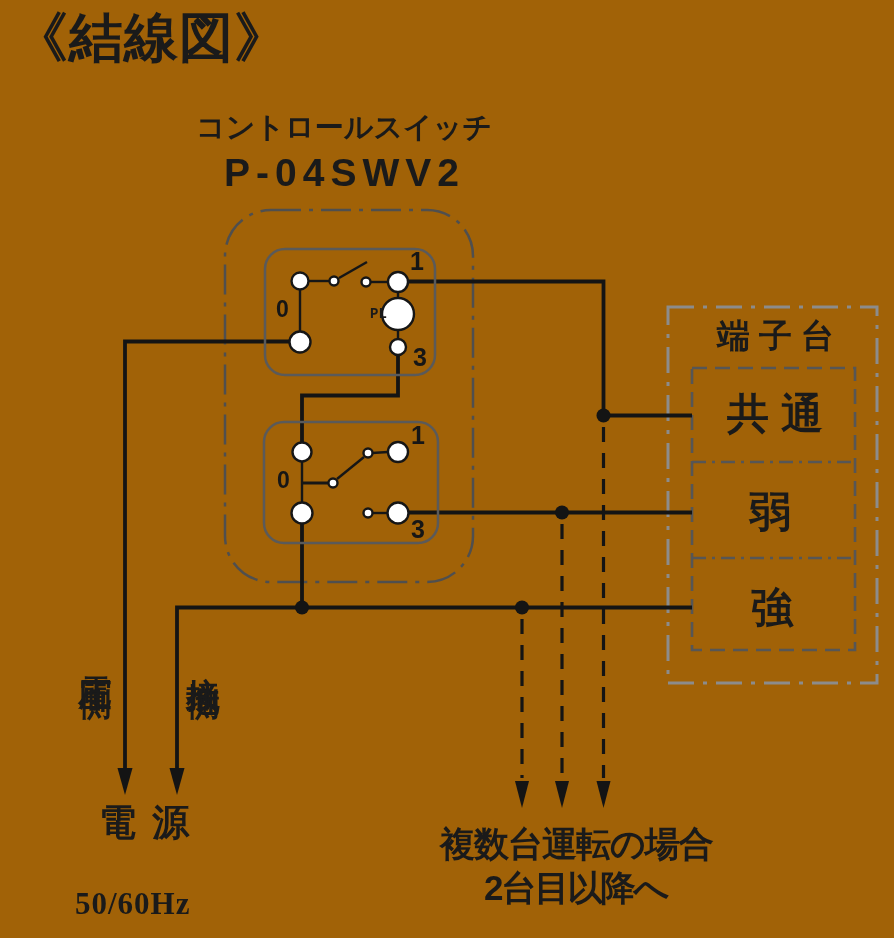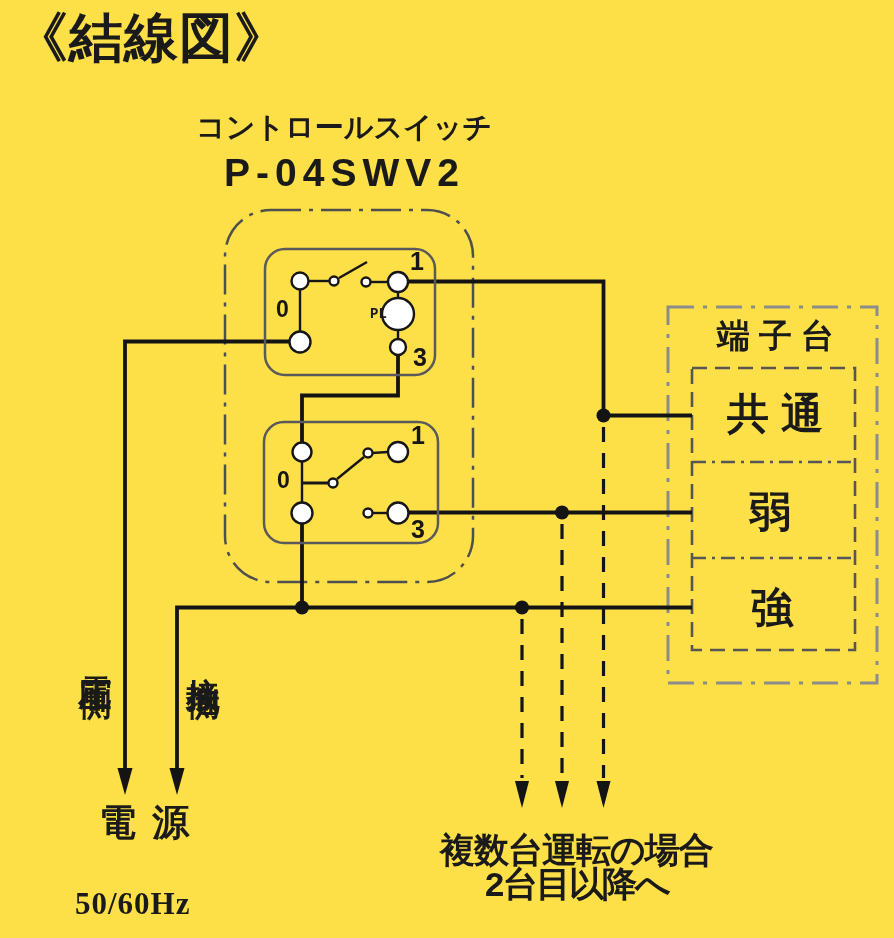--- a/index.html
+++ b/index.html
@@ -1,17 +1,17 @@
 <!DOCTYPE html>
 <html><head>
 <meta charset="utf-8">
 <style>
   html,body{margin:0;padding:0;background:#ffffff;}
   #stage{
-    position:relative;width:894px;height:938px;background:#fde047;overflow:hidden;
+    position:relative;width:894px;height:938px;background:#a16207;overflow:hidden;
     font-family:"Liberation Sans", sans-serif;color:#1a1a1a;
   }
   #diagram-svg{position:absolute;left:0;top:0;}
   .t{position:absolute;white-space:nowrap;color:#1a1a1a;line-height:1;}
   .jp{font-weight:600;}
   .title{left:14px;top:10px;font-size:54px;font-weight:700;letter-spacing:1px;}
   .ctrl-label{left:196px;top:113px;font-size:29px;}
   .ctrl-model{left:224px;top:153px;font-size:39px;font-weight:600;letter-spacing:6px;}
   .num{font-weight:600;color:#161616;}
   .u0{left:276px;top:298px;font-size:23px;}
@@ -25,22 +25,22 @@
   .tanshidai{left:717px;top:319px;font-size:33px;letter-spacing:9px;}
   .term{font-size:42px;}
   .kyotsu{left:727px;top:393px;letter-spacing:12px;}
   .jaku{left:749px;top:491px;}
   .kyo{left:751px;top:587px;}
   .vside{left:79px;top:650px;font-size:33px;writing-mode:vertical-rl;letter-spacing:6px;}
   .gside{left:187px;top:650px;font-size:33px;writing-mode:vertical-rl;letter-spacing:6px;}
   .dengen{left:99px;top:804px;font-size:37px;letter-spacing:3px;}
   .acv{left:61px;top:846px;font-size:42px;letter-spacing:3px;}
   .freq{left:75px;top:888px;font-size:31px;letter-spacing:1px;font-family:Liberation Serif, serif;}
-  .note1{left:440px;top:826px;font-size:35px;letter-spacing:-1px;margin-top:6px;}
-  .note2{left:484px;top:870px;font-size:35px;letter-spacing:-2px;font-family:Liberation Mono, monospace;}
+  .note1{left:440px;top:826px;font-size:35px;letter-spacing:-1px;}
+  .note2{left:484px;top:870px;font-size:35px;letter-spacing:-2px;}
 </style>
 </head>
 <body>
 
 <div id="stage">
 
   <svg id="diagram-svg" width="894" height="938" viewBox="0 0 894 938">
 
     <g>
       <rect x="225" y="210" width="248" height="372" rx="46" fill="none" stroke="#4f4f4f" stroke-width="2.5" stroke-dasharray="30 8 4 8"></rect>

